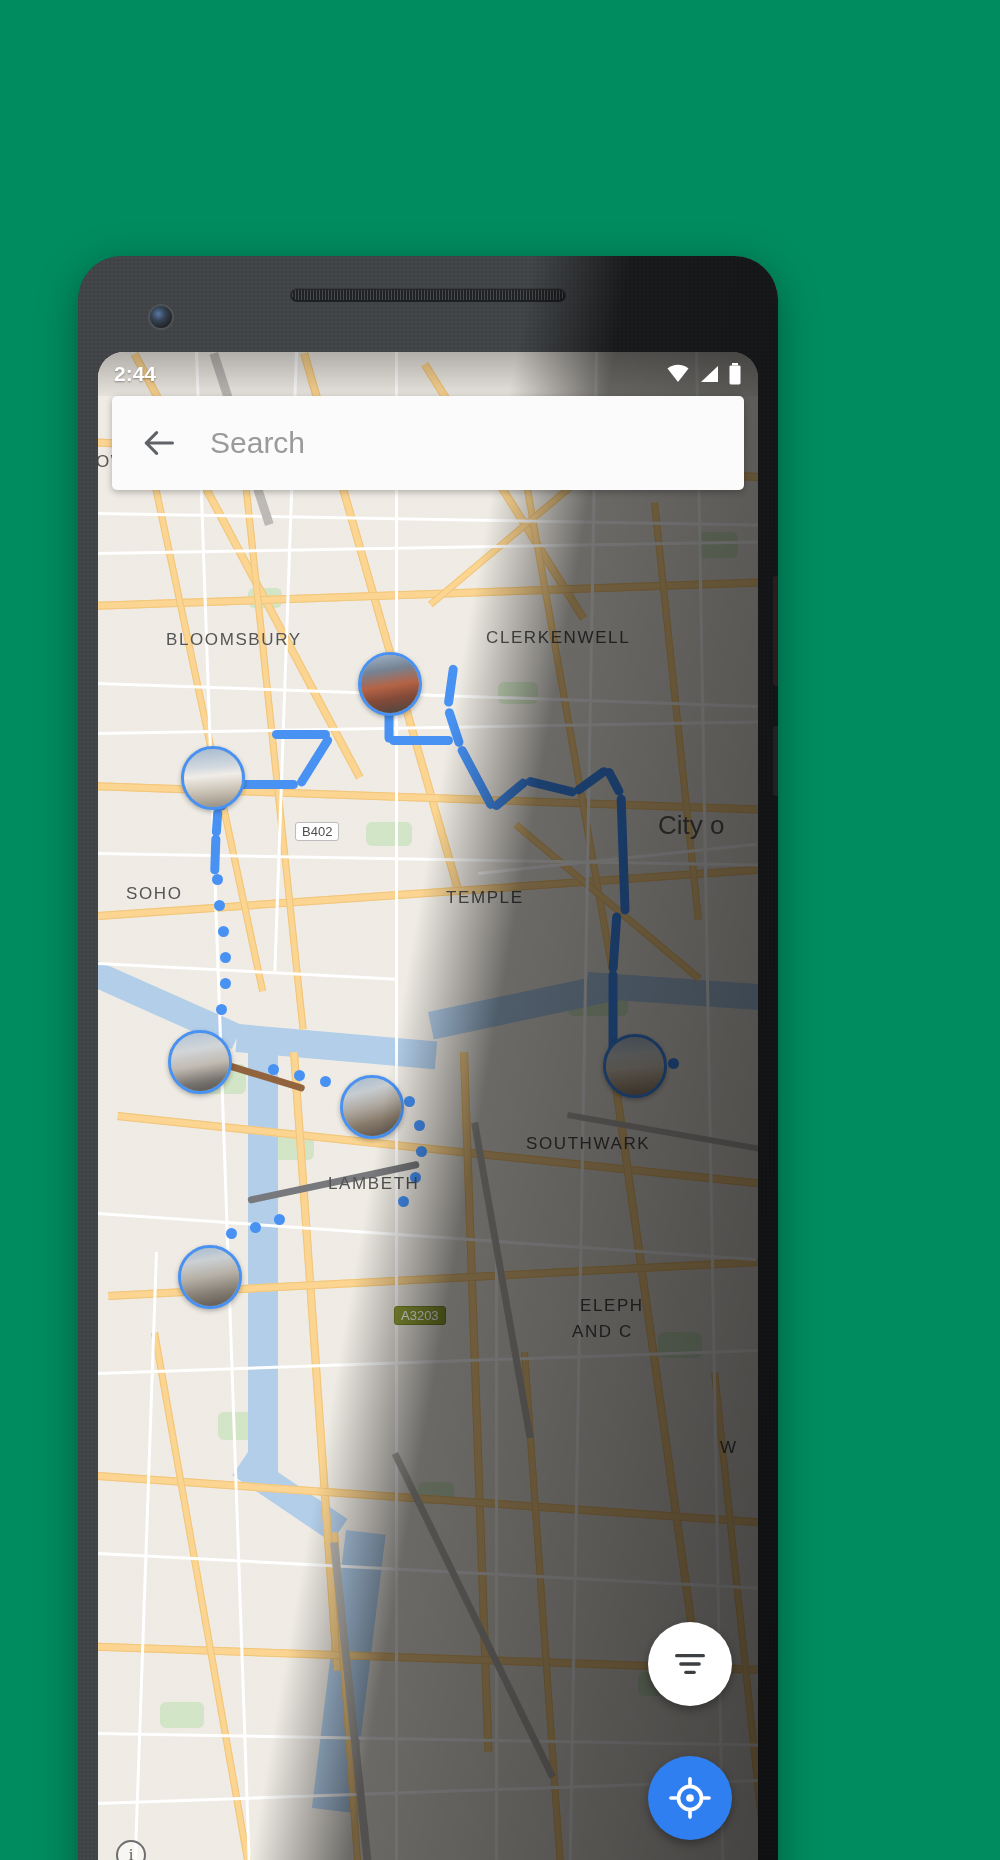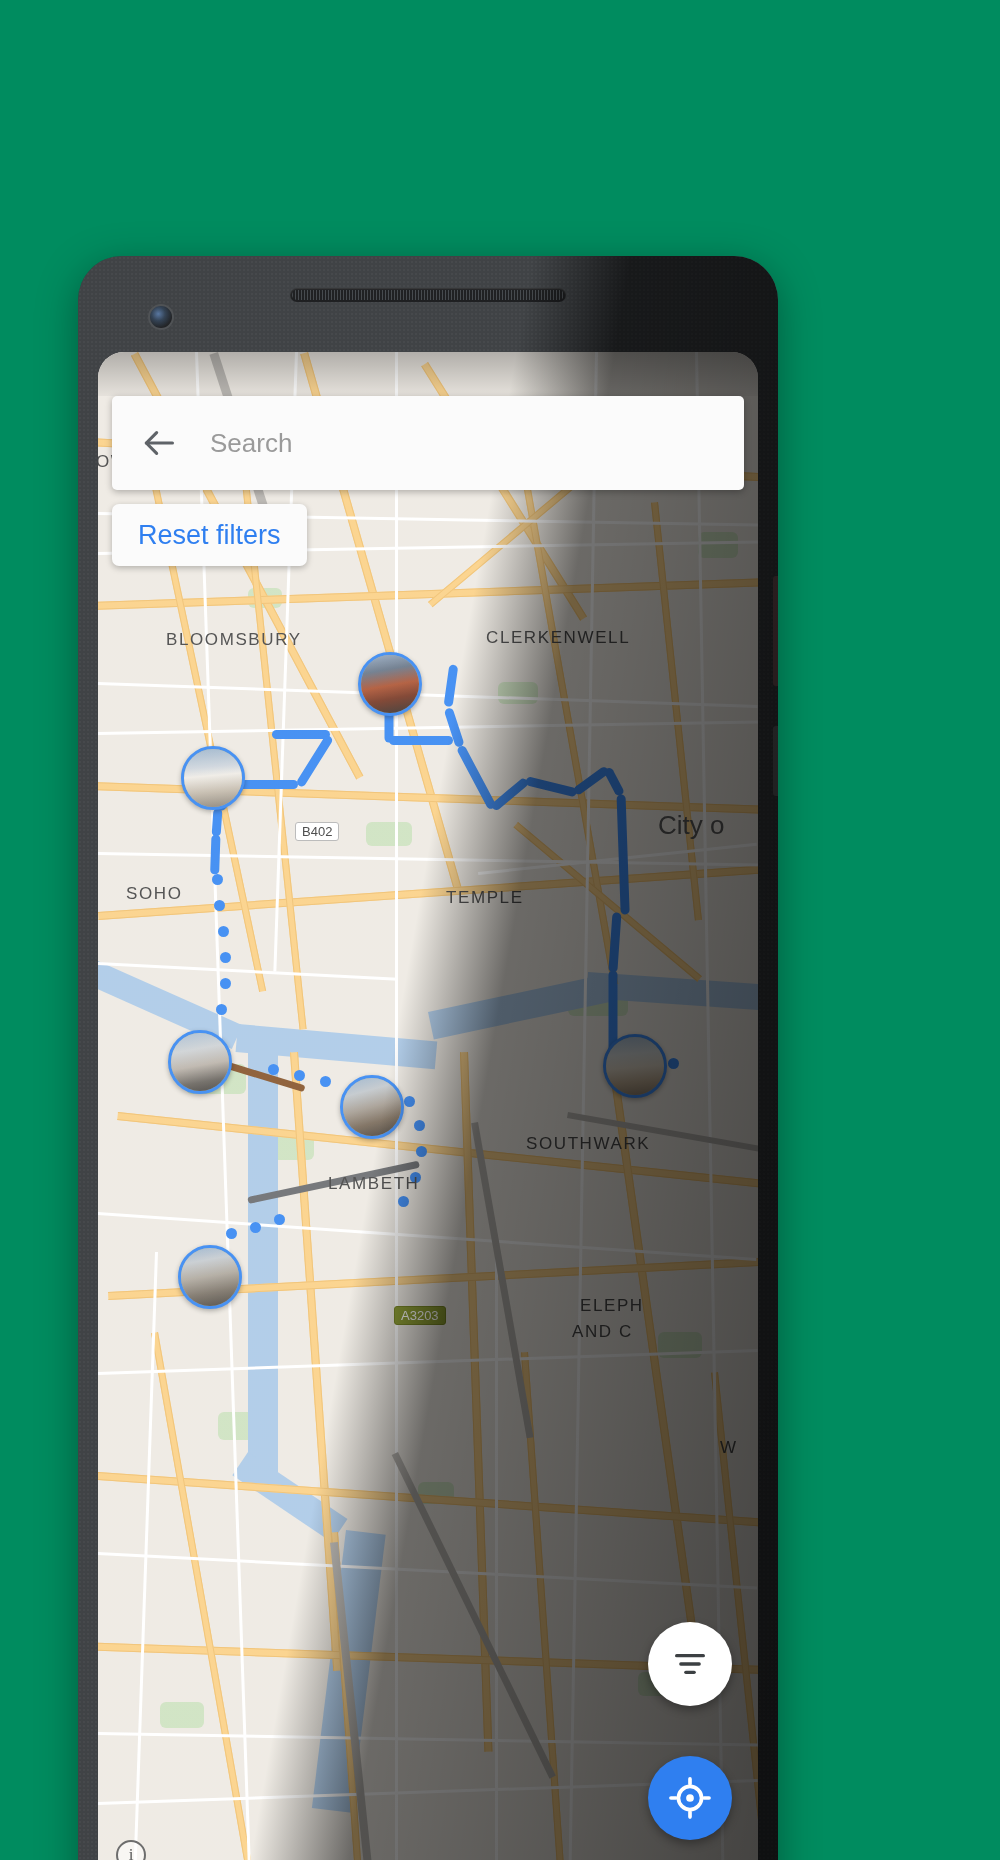--- a/index.html
+++ b/index.html
@@ -227,21 +227,21 @@
     border-radius: 5px;
     box-shadow: 0 2px 7px rgba(0,0,0,0.28);
     display: flex;
     align-items: center;
     padding: 0 28px;
     z-index: 18;
   }
   #search-placeholder {
     margin-left: 32px;
     color: #9a9a9a;
-    font-size: 26px;
+    font-size: 30px;
     font-family: "Liberation Sans", sans-serif;
   }
 
   
   #resetchip {
     position: absolute;
     left: 14px; top: 152px;
     height: 62px;
     background: #fbfbfb;
     border-radius: 7px;
@@ -489,33 +489,45 @@
               <line x1="12" y1="1.6" x2="12" y2="4.4"></line>
               <line x1="12" y1="19.6" x2="12" y2="22.4"></line>
               <line x1="1.6" y1="12" x2="4.4" y2="12"></line>
               <line x1="19.6" y1="12" x2="22.4" y2="12"></line>
             </g>
           </svg>
         </div>
       </div>
 
       <div id="status-scrim"></div>
+      <div id="statusbar">
+        <div id="status-time">2:44</div>
+        <div id="status-icons">
+          <svg width="24" height="20" viewBox="0 0 24 20">
+            <path d="M12 18 L1.5 4.5 A17 17 0 0 1 22.5 4.5 Z" fill="#ffffff"></path>
+          </svg>
+          <svg width="22" height="20" viewBox="0 0 22 20">
+            <path d="M20 2 L20 18 L3 18 Z" fill="#ffffff"></path>
+          </svg>
+          <svg width="14" height="22" viewBox="0 0 14 22">
+            <rect x="4" y="0" width="6" height="2.4" fill="#ffffff"></rect>
+            <rect x="1.5" y="2.4" width="11" height="19" rx="1.4" fill="#ffffff"></rect>
+          </svg>
+        </div>
+      </div>
 
       <div id="searchcard">
         <svg width="38" height="38" viewBox="0 0 24 24">
           <g stroke="#5f6368" stroke-width="2" fill="none" stroke-linecap="round" stroke-linejoin="round">
             <line x1="20.5" y1="12" x2="4" y2="12"></line>
             <polyline points="10.5,5.5 4,12 10.5,18.5"></polyline>
           </g>
         </svg>
         <span id="search-placeholder">Search</span>
       </div>
 
-      <div id="resetchip">
-        <span>Reset filters</span>
-      </div>
 
     </div>
 
     <div id="phone-gloss"></div>
   </div>
 
 </div>
 
 </body></html>

